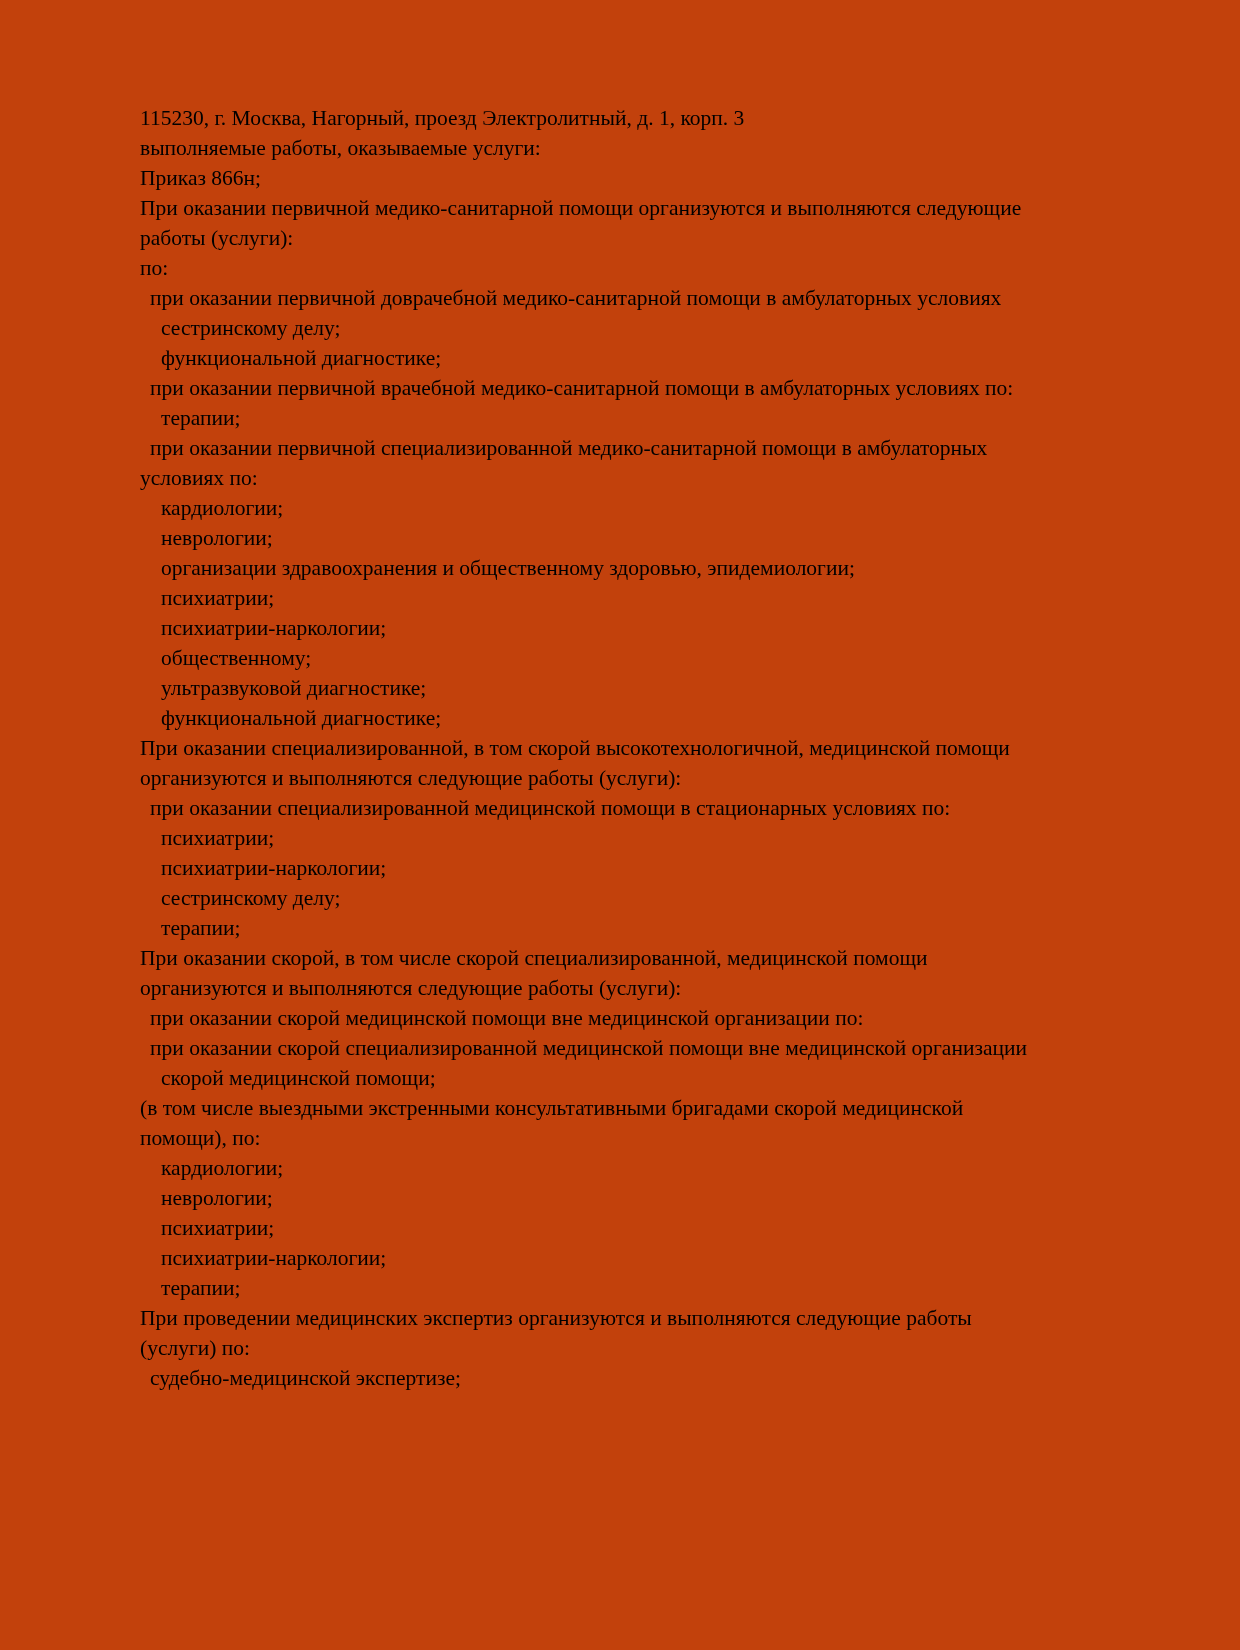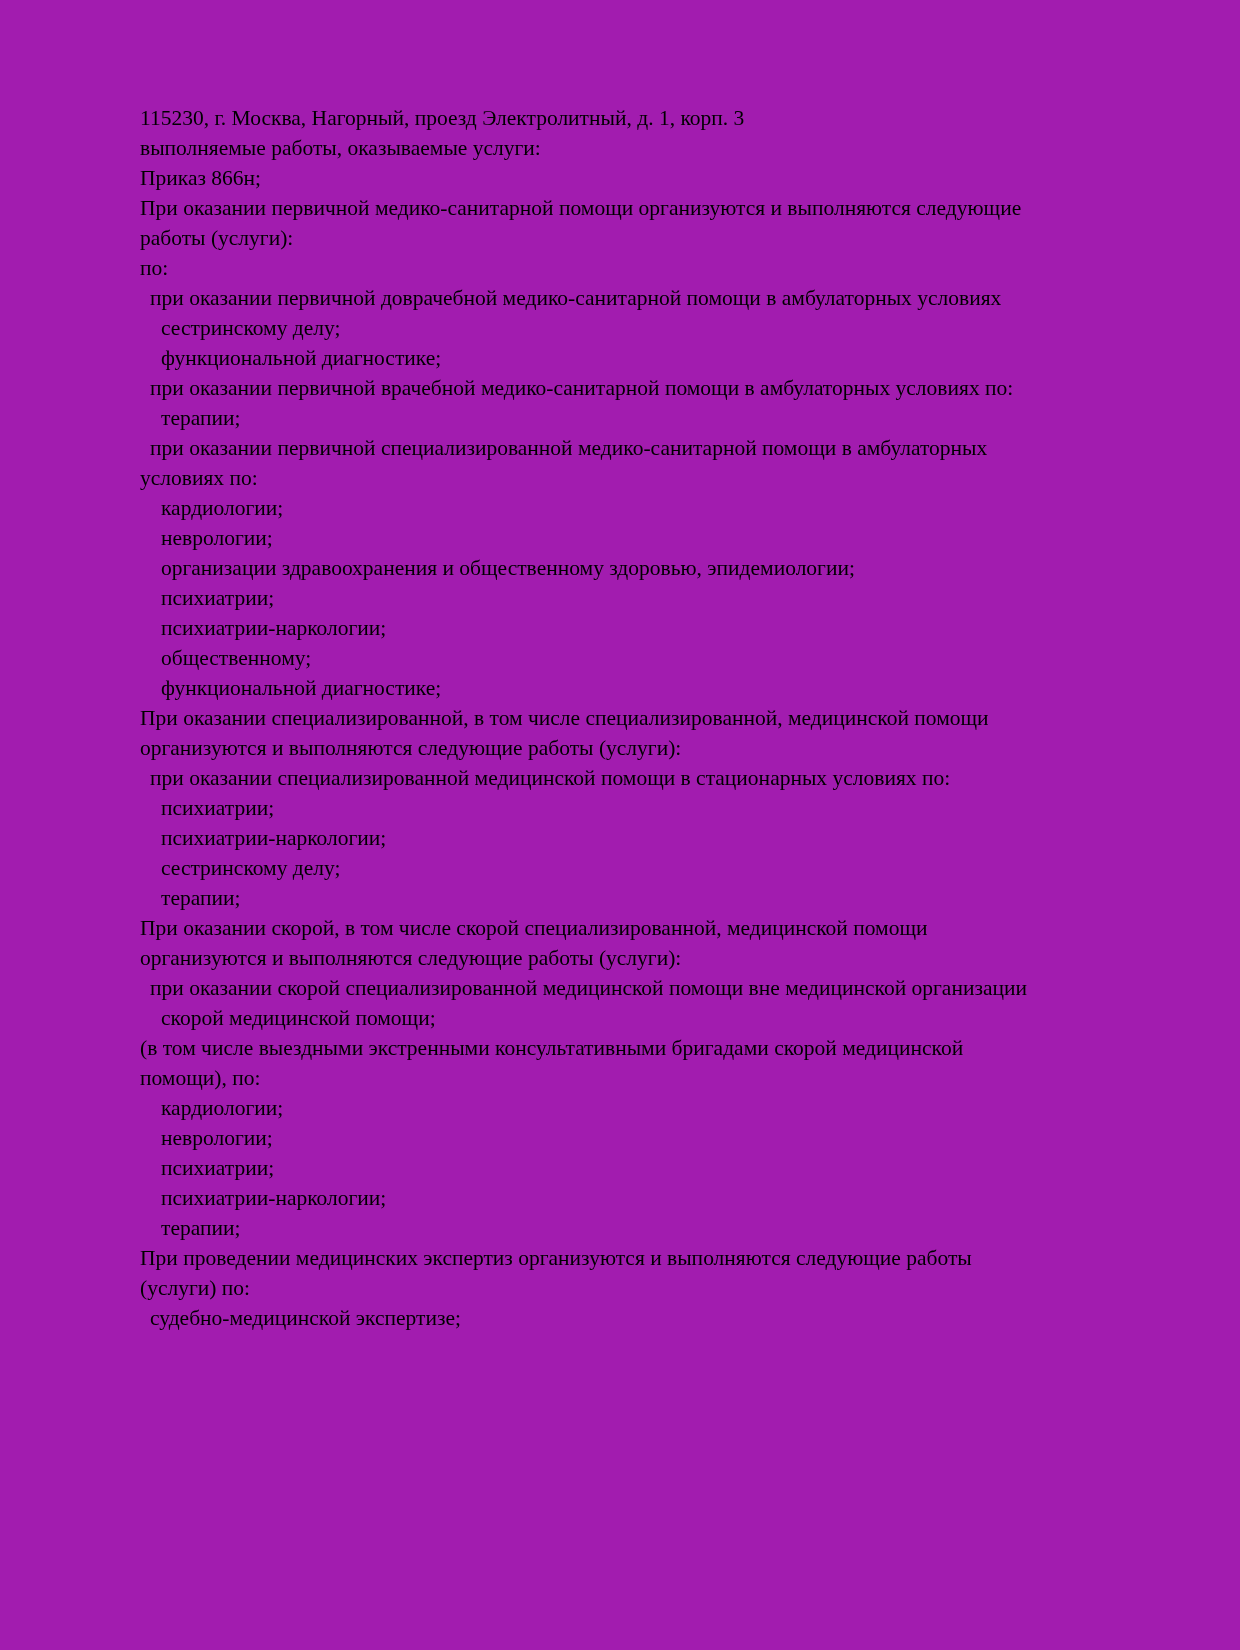--- a/index.html
+++ b/index.html
@@ -4,21 +4,21 @@
 <style>
   html, body {
     margin: 0;
     padding: 0;
     background: #ffffff;
   }
   .page {
     position: relative;
     width: 1240px;
     height: 1650px;
-    background: #a21caf;
+    background: #c2410c;
     overflow: hidden;
     font-family: "Liberation Serif", "DejaVu Serif", serif;
   }
   .doc-body {
     position: absolute;
     left: 140px;
     top: 103px;
     width: 1070px;
     font-size: 21.5px;
     line-height: 30px;
@@ -50,30 +50,32 @@
       <div class="line indent-1">при оказании первичной врачебной медико-санитарной помощи в амбулаторных условиях по:</div>
       <div class="line indent-2">терапии;</div>
       <div class="line indent-1">при оказании первичной специализированной медико-санитарной помощи в амбулаторных</div>
       <div class="line indent-0">условиях по:</div>
       <div class="line indent-2">кардиологии;</div>
       <div class="line indent-2">неврологии;</div>
       <div class="line indent-2">организации здравоохранения и общественному здоровью, эпидемиологии;</div>
       <div class="line indent-2">психиатрии;</div>
       <div class="line indent-2">психиатрии-наркологии;</div>
       <div class="line indent-2">общественному;</div>
+      <div class="line indent-2">ультразвуковой диагностике;</div>
       <div class="line indent-2">функциональной диагностике;</div>
-      <div class="line indent-0">При оказании специализированной, в том числе специализированной, медицинской помощи</div>
+      <div class="line indent-0">При оказании специализированной, в том скорой высокотехнологичной, медицинской помощи</div>
       <div class="line indent-0">организуются и выполняются следующие работы (услуги):</div>
       <div class="line indent-1">при оказании специализированной медицинской помощи в стационарных условиях по:</div>
       <div class="line indent-2">психиатрии;</div>
       <div class="line indent-2">психиатрии-наркологии;</div>
       <div class="line indent-2">сестринскому делу;</div>
       <div class="line indent-2">терапии;</div>
       <div class="line indent-0">При оказании скорой, в том числе скорой специализированной, медицинской помощи</div>
       <div class="line indent-0">организуются и выполняются следующие работы (услуги):</div>
+      <div class="line indent-1">при оказании скорой медицинской помощи вне медицинской организации по:</div>
       <div class="line indent-1">при оказании скорой специализированной медицинской помощи вне медицинской организации</div>
       <div class="line indent-2">скорой медицинской помощи;</div>
       <div class="line indent-0">(в том числе выездными экстренными консультативными бригадами скорой медицинской</div>
       <div class="line indent-0">помощи), по:</div>
       <div class="line indent-2">кардиологии;</div>
       <div class="line indent-2">неврологии;</div>
       <div class="line indent-2">психиатрии;</div>
       <div class="line indent-2">психиатрии-наркологии;</div>
       <div class="line indent-2">терапии;</div>
       <div class="line indent-0">При проведении медицинских экспертиз организуются и выполняются следующие работы</div>

